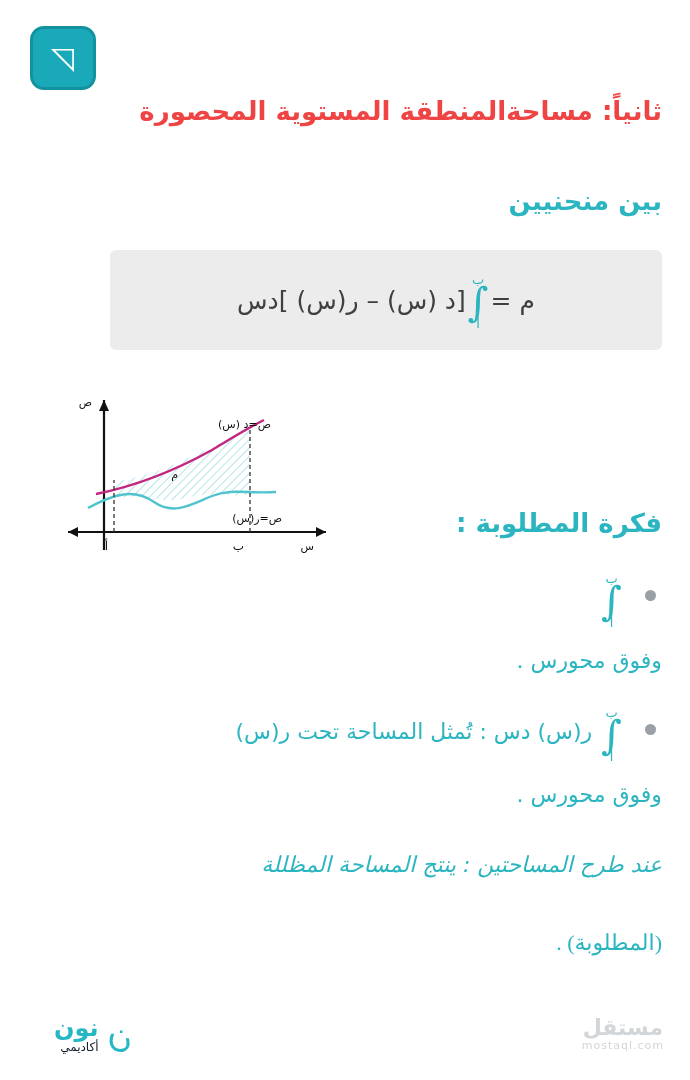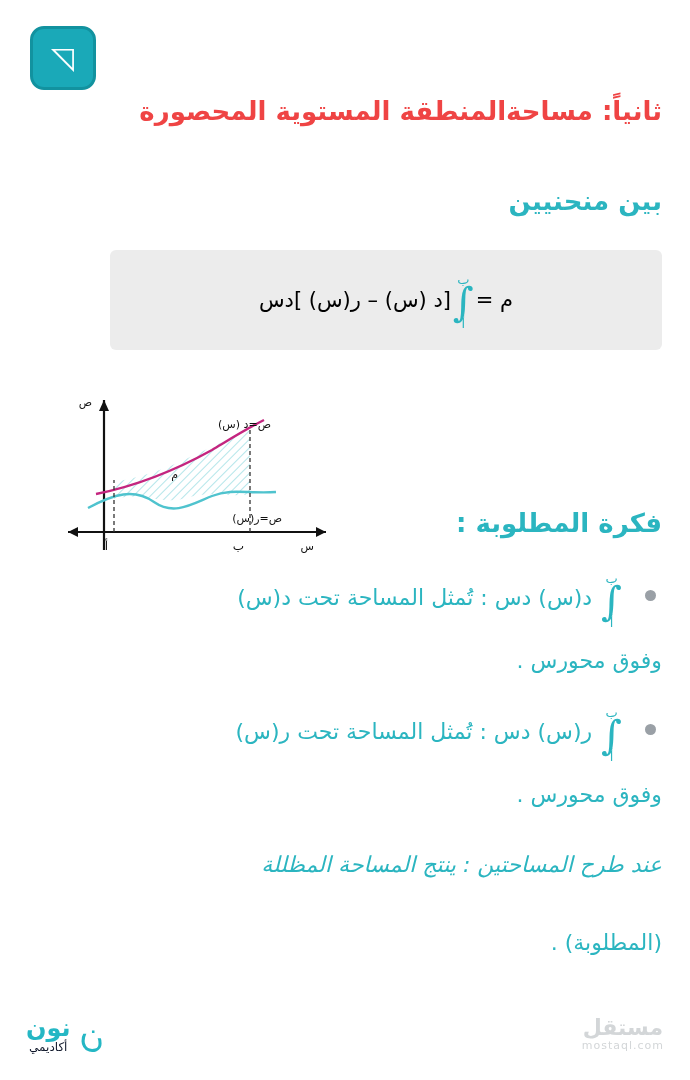--- a/index.html
+++ b/index.html
@@ -82,22 +82,22 @@
     top: 0;
     right: 0;
     width: 100%;
     height: 100%;
     display: flex;
     align-items: center;
     justify-content: center;
     direction: rtl;
   }
   .formula-text {
-    font-size: 21px;
-    color: #000000;
+    font-size: 25px;
+    color: #404040;
     white-space: nowrap;
     font-weight: normal;
   }
   .integral-wrap {
     display: inline-flex;
     flex-direction: column;
     align-items: center;
     justify-content: center;
     vertical-align: middle;
     margin: 0 2px;
@@ -158,21 +158,21 @@
     margin-left: 14px;
     vertical-align: middle;
     position: relative;
     top: -4px;
   }
   .b1 { top: 572px; }
   .b1b { top: 648px; }
   .b2 { top: 706px; }
   .b2b { top: 782px; }
   .p3 { top: 852px; font-style: italic; }
-  .p3b { top: 930px; }
+  .p3b { top: 930px; font-family: Liberation Serif, serif; }
 
   .sub-line {
     position: absolute;
     right: 28px;
     width: 600px;
     text-align: right;
     font-size: 22px;
     color: #2bb5c0;
     direction: rtl;
   }
@@ -190,22 +190,23 @@
   .footer-logo .mark {
     font-size: 34px;
     color: #25b7c4;
     line-height: 1;
     transform: scaleX(-1);
     display: inline-block;
   }
   .footer-logo .names {
     display: flex;
     flex-direction: column;
-    align-items: center;
+    align-items: flex-start;
     line-height: 1.05;
+    margin-left: 28px;
   }
   .footer-logo .n1 {
     font-size: 24px;
     font-weight: bold;
     color: #25b7c4;
   }
   .footer-logo .n2 {
     font-size: 12px;
     color: #0f172a;
   }
@@ -286,21 +287,20 @@
 
   <div class="idea-title">فكرة المطلوبة :</div>
 
   <div class="bullet-row b1">
     <span class="bullet-dot"></span>
     <span class="integral-wrap">
       <span class="lim">ب</span>
       <span class="sign">∫</span>
       <span class="lim">أ</span>
     </span>
-    <span>د(س) دس : تُمثل المساحة تحت د(س)</span>
   </div>
   <div class="sub-line b1b">وفوق محورس .</div>
 
   <div class="bullet-row b2">
     <span class="bullet-dot"></span>
     <span class="integral-wrap">
       <span class="lim">ب</span>
       <span class="sign">∫</span>
       <span class="lim">أ</span>
     </span>

